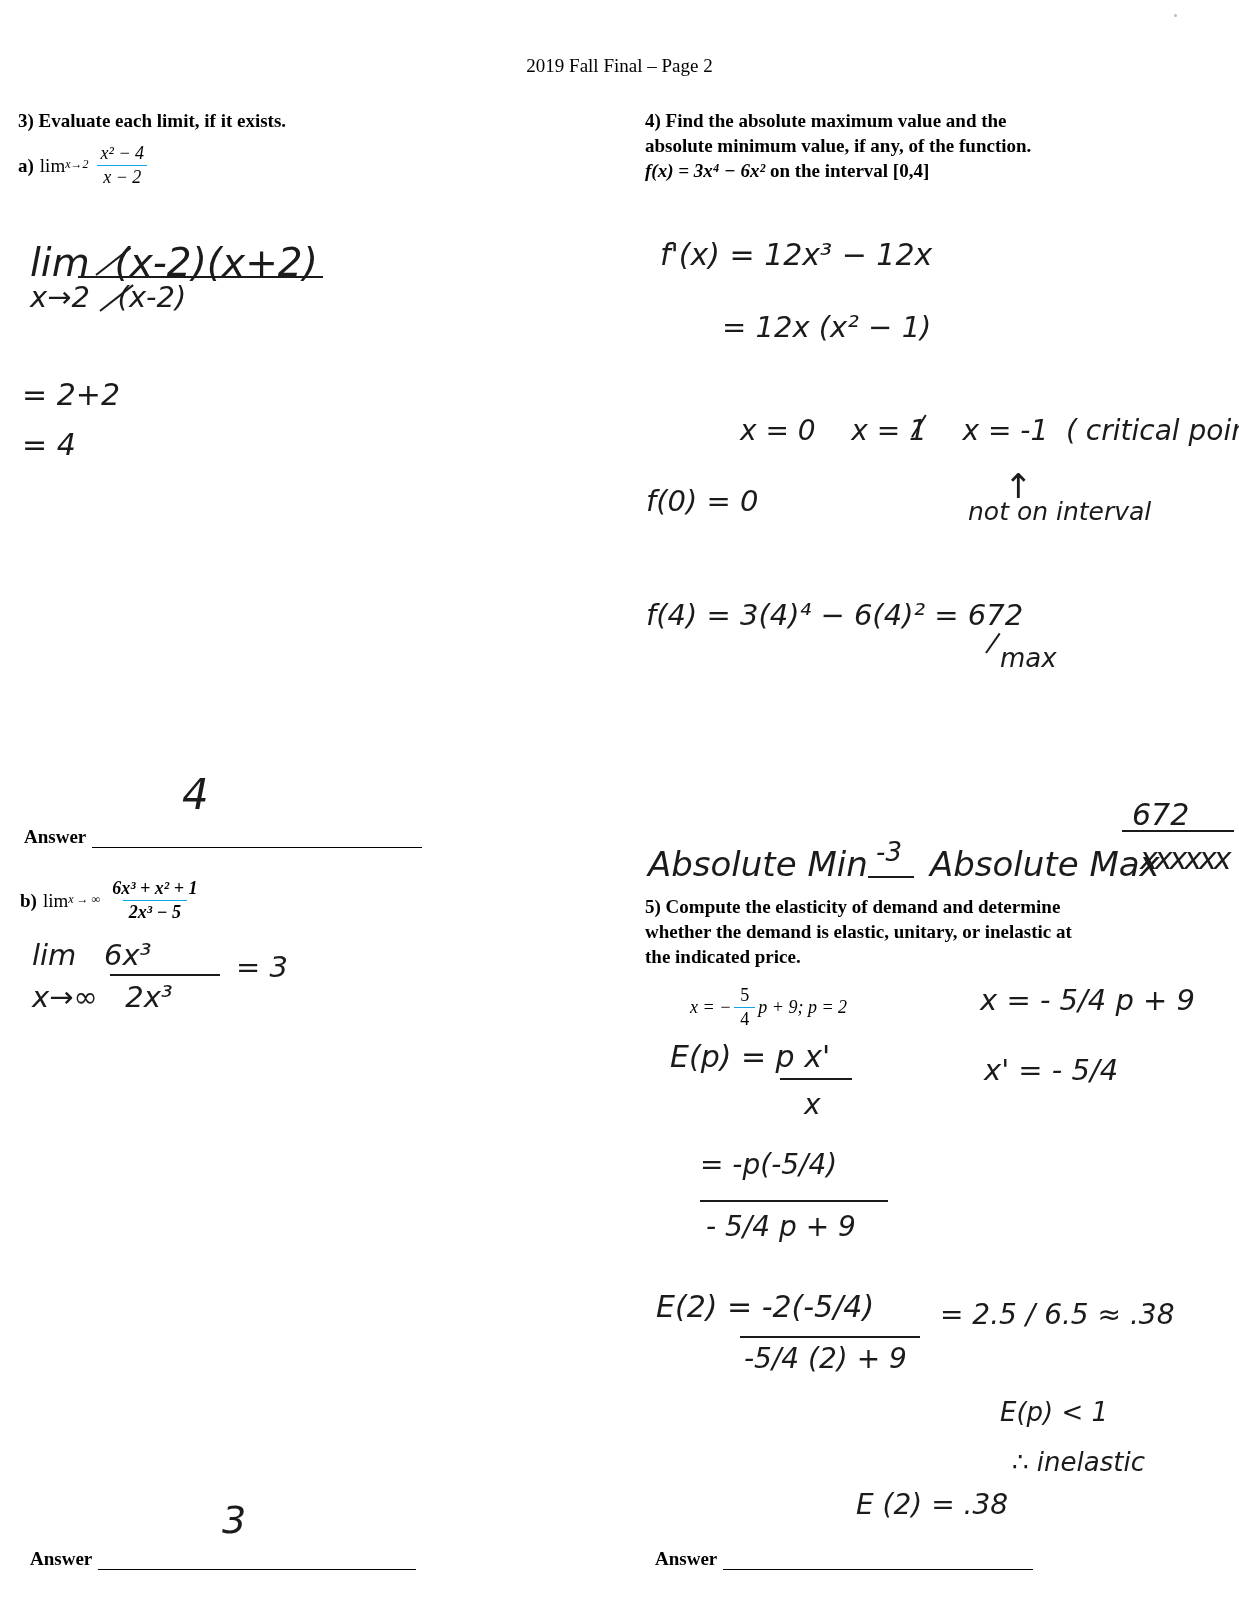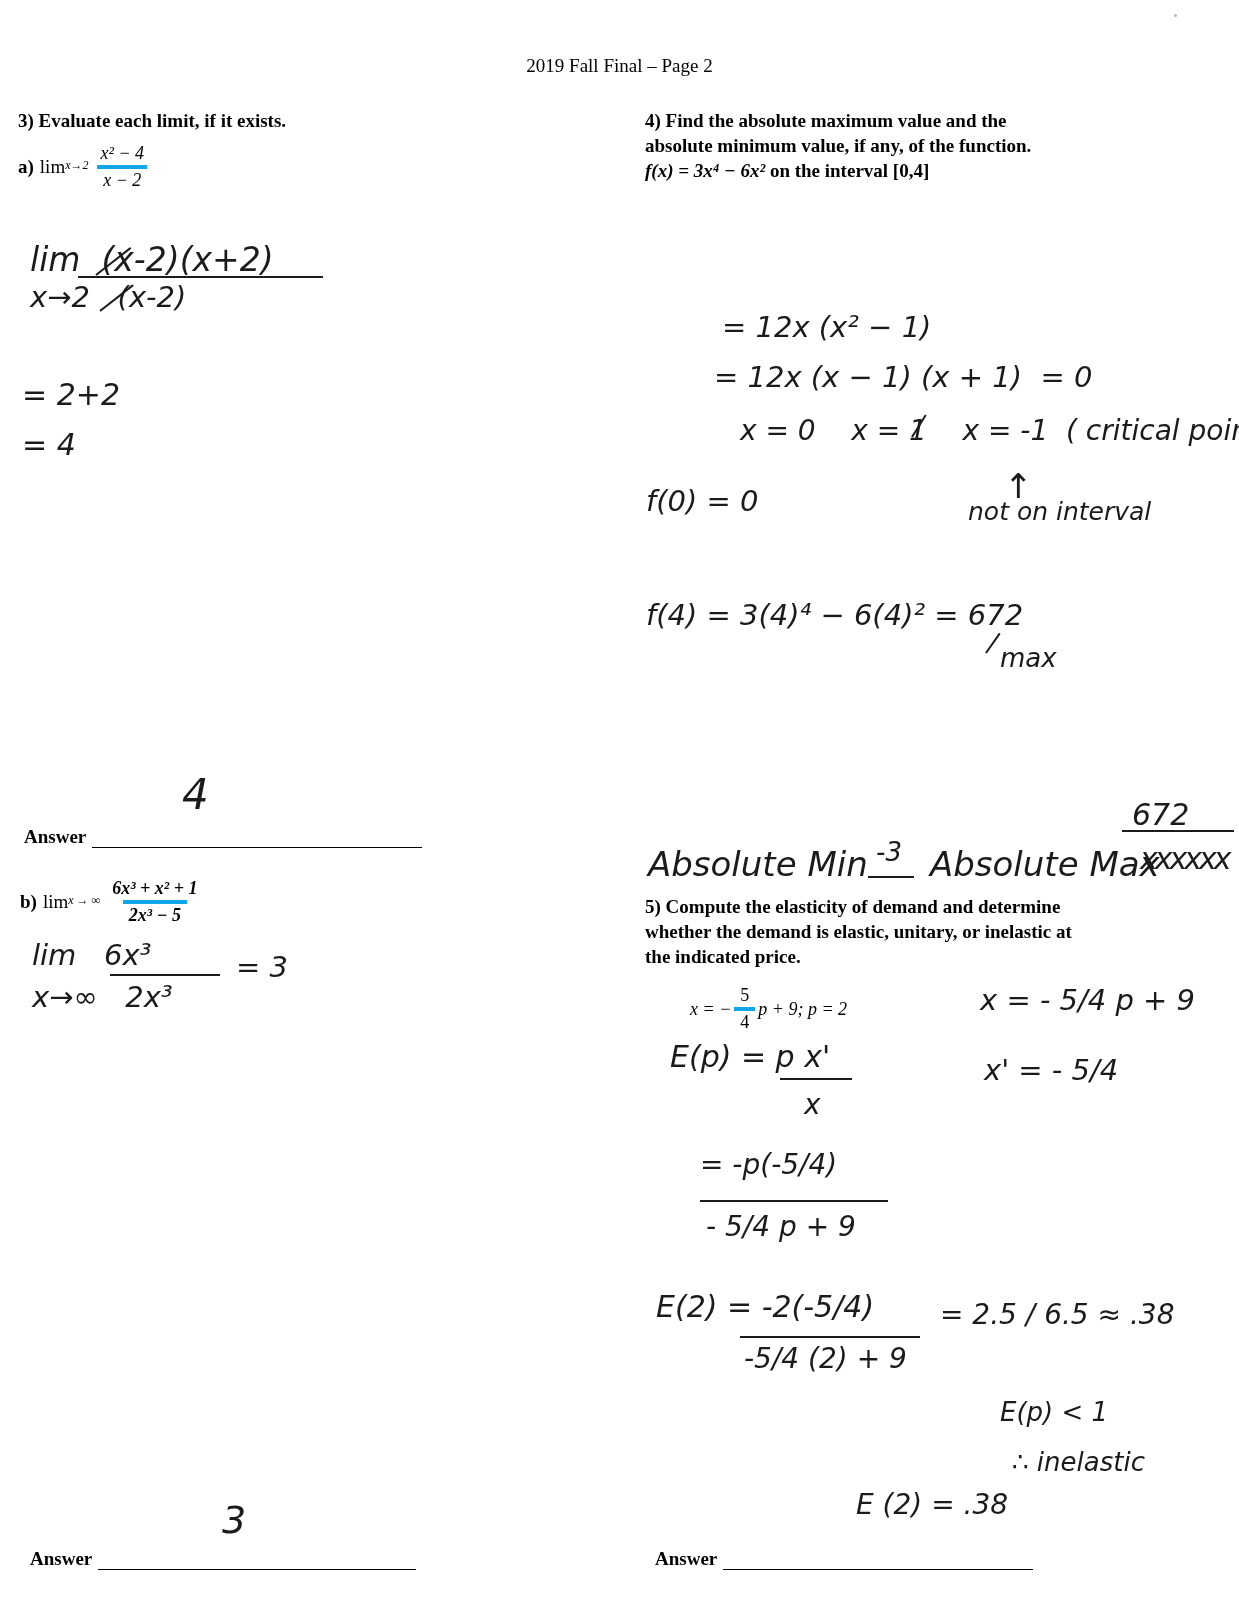--- a/index.html
+++ b/index.html
@@ -55,21 +55,21 @@
   }
   .limop .lw { font-size: 19px; }
   .limop .sub { font-size: 12px; margin-top: -3px; }
   .frac {
     display: inline-flex;
     flex-direction: column;
     align-items: center;
     vertical-align: middle;
   }
   .frac .num { padding: 0 6px 1px 6px; font-size: 18px; }
-  .frac .den { padding: 1px 6px 0 6px; border-top: 4px solid #0ea5e9; font-size: 18px; }
+  .frac .den { padding: 1px 6px 0 6px; border-top: 1px solid #0ea5e9; font-size: 18px; }
   .it { font-style: italic; }
   .bi { font-style: italic; font-weight: bold; }
 
   
   .hw {
     position: absolute;
     font-family: "DejaVu Sans", sans-serif;
     color: #1b1b1b;
     white-space: pre;
     line-height: 1.1;
@@ -121,21 +121,21 @@
         <span class="lw">lim</span>
         <span class="sub it">x→2</span>
       </span>
       <span class="frac">
         <span class="num it">x² − 4</span>
         <span class="den it">x − 2</span>
       </span>
     </div>
   </div>
 
-  <div class="hw hw-i" style="left:30px; top:242px; font-size:33px;">lim  (x-2)(x+2)</div>
+  <div class="hw hw-i" style="left:30px; top:242px; font-size:39px;">lim  (x-2)(x+2)</div>
   <div class="hw hw-i" style="left:30px; top:282px; font-size:29px;">x→2   (x-2)</div>
 
   <div class="sk" style="left:78px; top:276px; width:245px; height:2px;"></div>
 
   <div class="strike" style="left:96px; top:274px; width:44px; transform: rotate(-38deg);"></div>
   <div class="strike" style="left:100px; top:310px; width:42px; transform: rotate(-38deg);"></div>
 
   <div class="hw hw-i" style="left:22px; top:378px; font-size:30px;">= 2+2</div>
   <div class="hw hw-i" style="left:22px; top:428px; font-size:30px;">= 4</div>
 
@@ -171,22 +171,22 @@
   </div>
 
   <div class="col-right">
     <div class="qhead">4) Find the absolute maximum value and the</div>
     <div class="qhead">absolute minimum value, if any, of the function.</div>
     <div class="qhead">
       <span class="ital">f(x) = 3x⁴ − 6x²</span><span> on the interval [0,4]</span>
     </div>
   </div>
 
+  <div class="hw hw-i" style="left:660px; top:238px; font-size:30px;">f'(x) = 12x³ − 12x</div>
   <div class="hw hw-i" style="left:722px; top:312px; font-size:29px;">= 12x (x² − 1)</div>
-  <div class="hw hw-i" style="left:714px; top:362px; font-size:29px;">= 12x (x − 1) (x + 1)  = 0</div>
   <div class="hw hw-i" style="left:740px; top:416px; font-size:28px;">x = 0    x = 1    x = -1  ( critical points)</div>
   <div class="strike" style="left:912px; top:436px; width:26px; transform: rotate(-58deg);"></div>
   <div class="arrow" style="left:1004px; top:466px; font-size:34px;">↑</div>
   <div class="hw hw-i" style="left:968px; top:498px; font-size:25px;">not on interval</div>
 
   <div class="hw hw-i" style="left:646px; top:486px; font-size:29px;">f(0) = 0</div>
   <div class="hw hw-i" style="left:646px; top:600px; font-size:29px;">f(4) = 3(4)⁴ − 6(4)² = 672</div>
   <div class="hw hw-i" style="left:1000px; top:644px; font-size:26px;">max</div>
   <div class="strike" style="left:986px; top:652px; width:24px; transform: rotate(-55deg);"></div>
 

